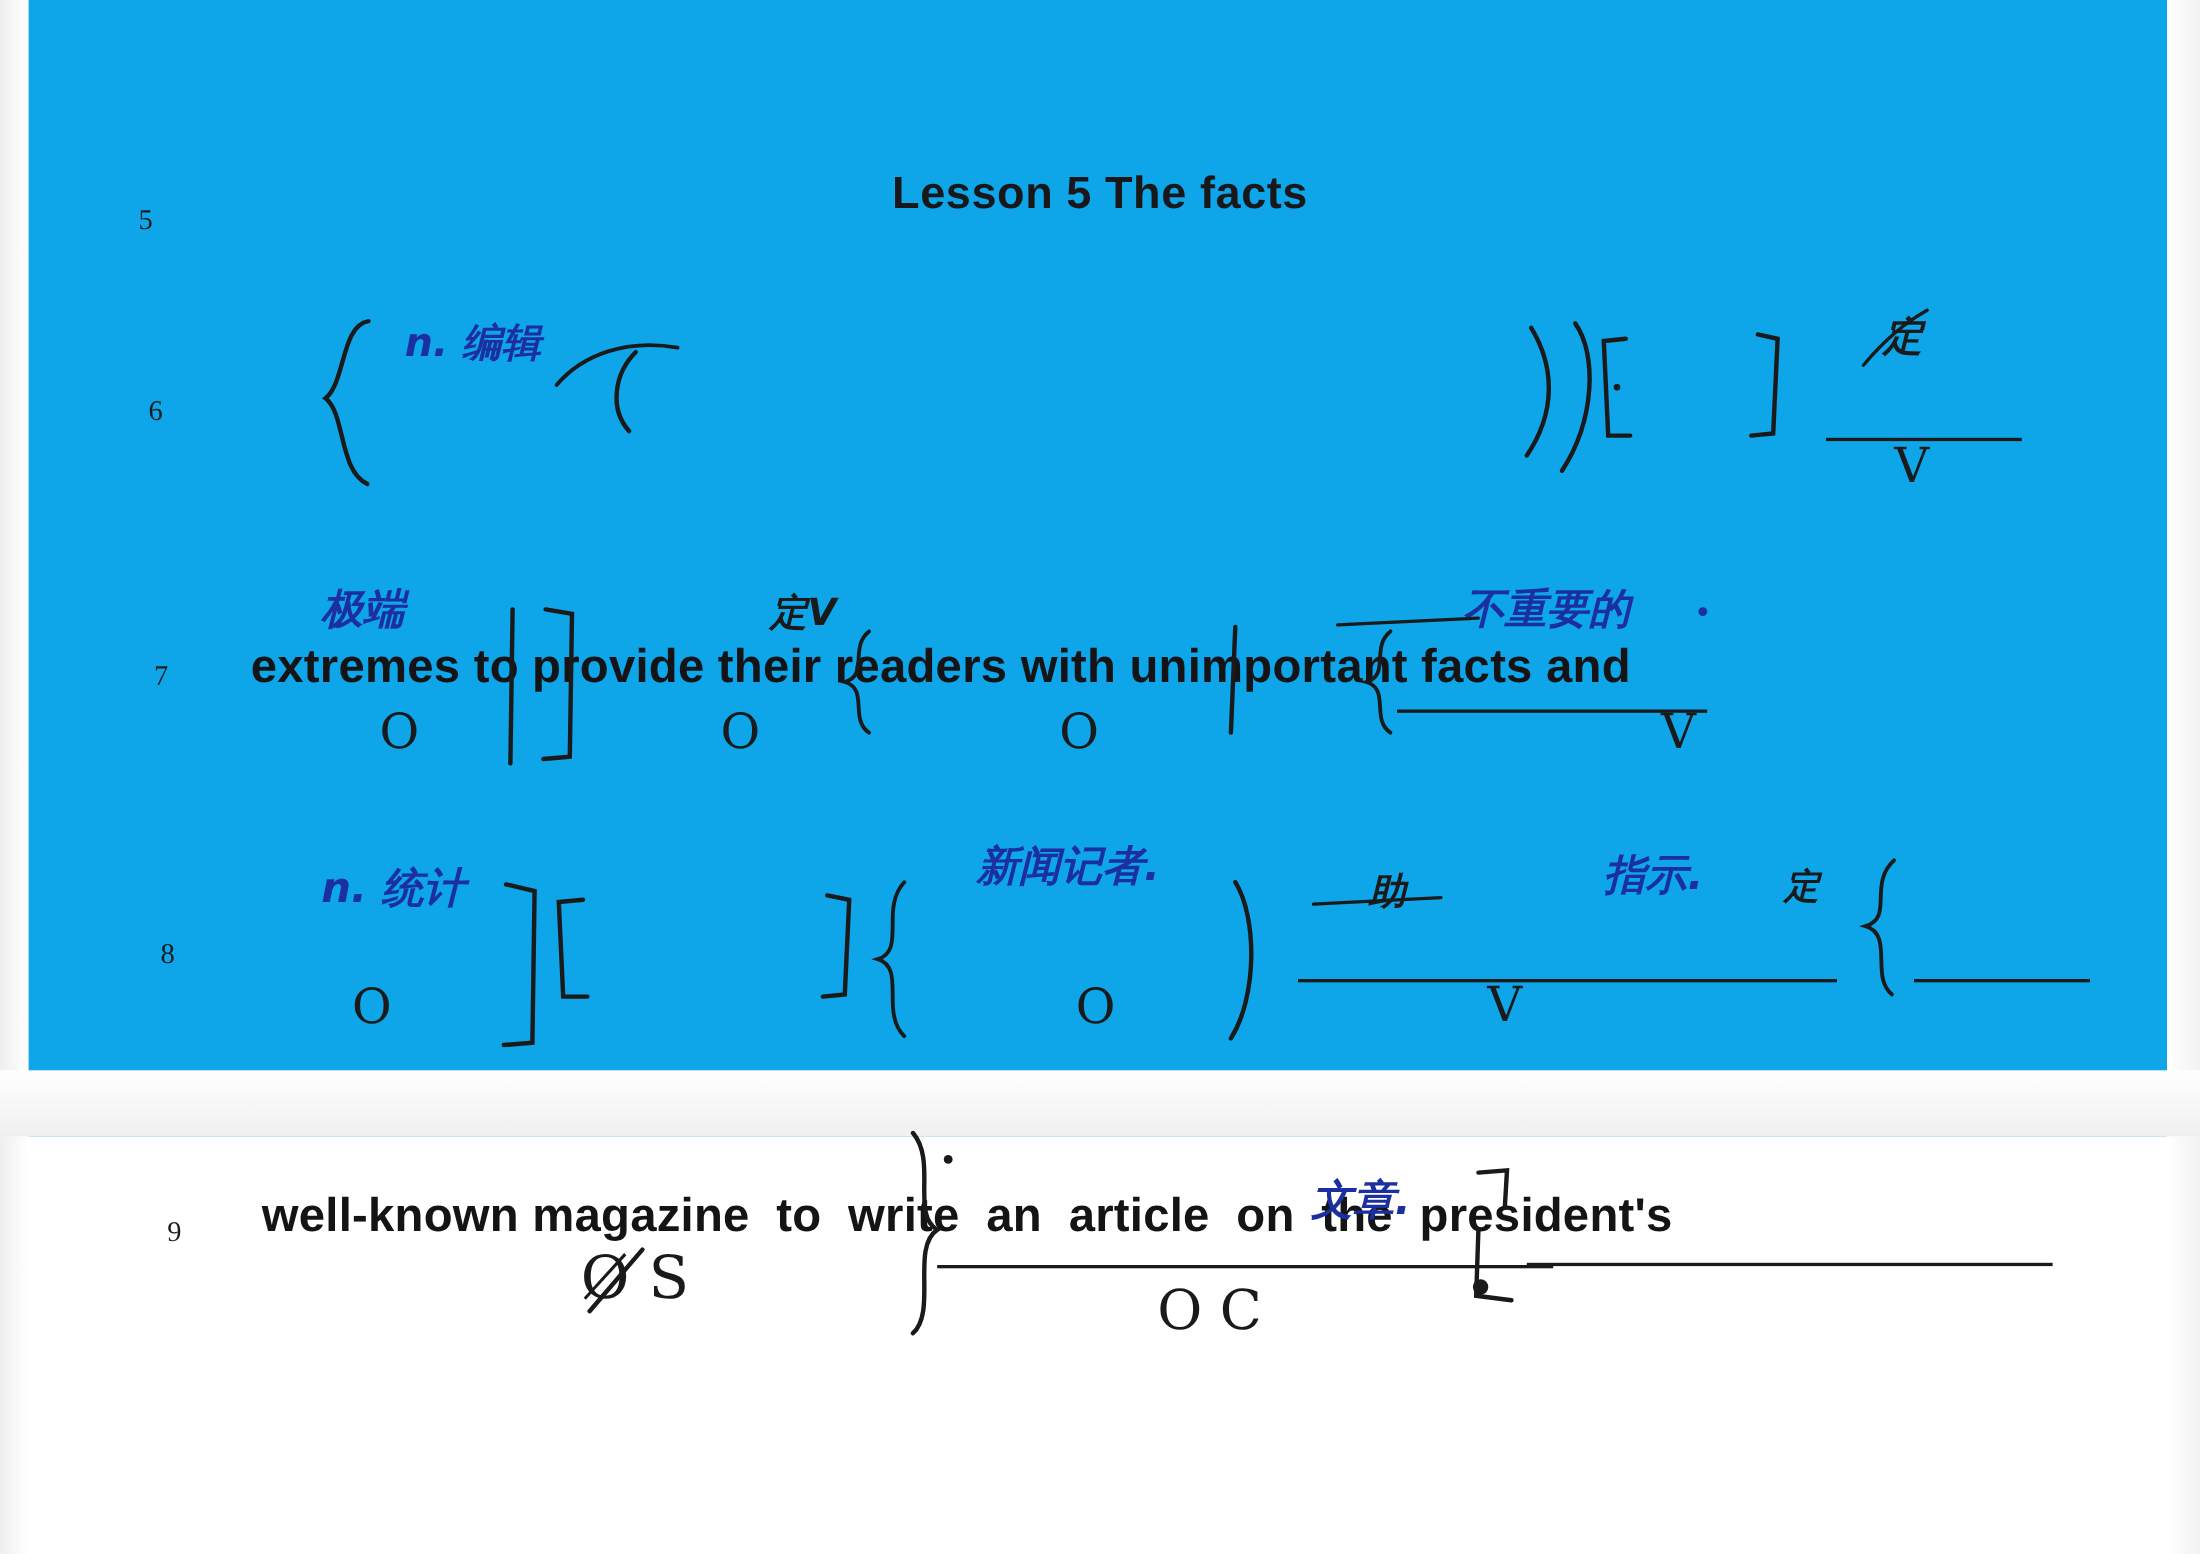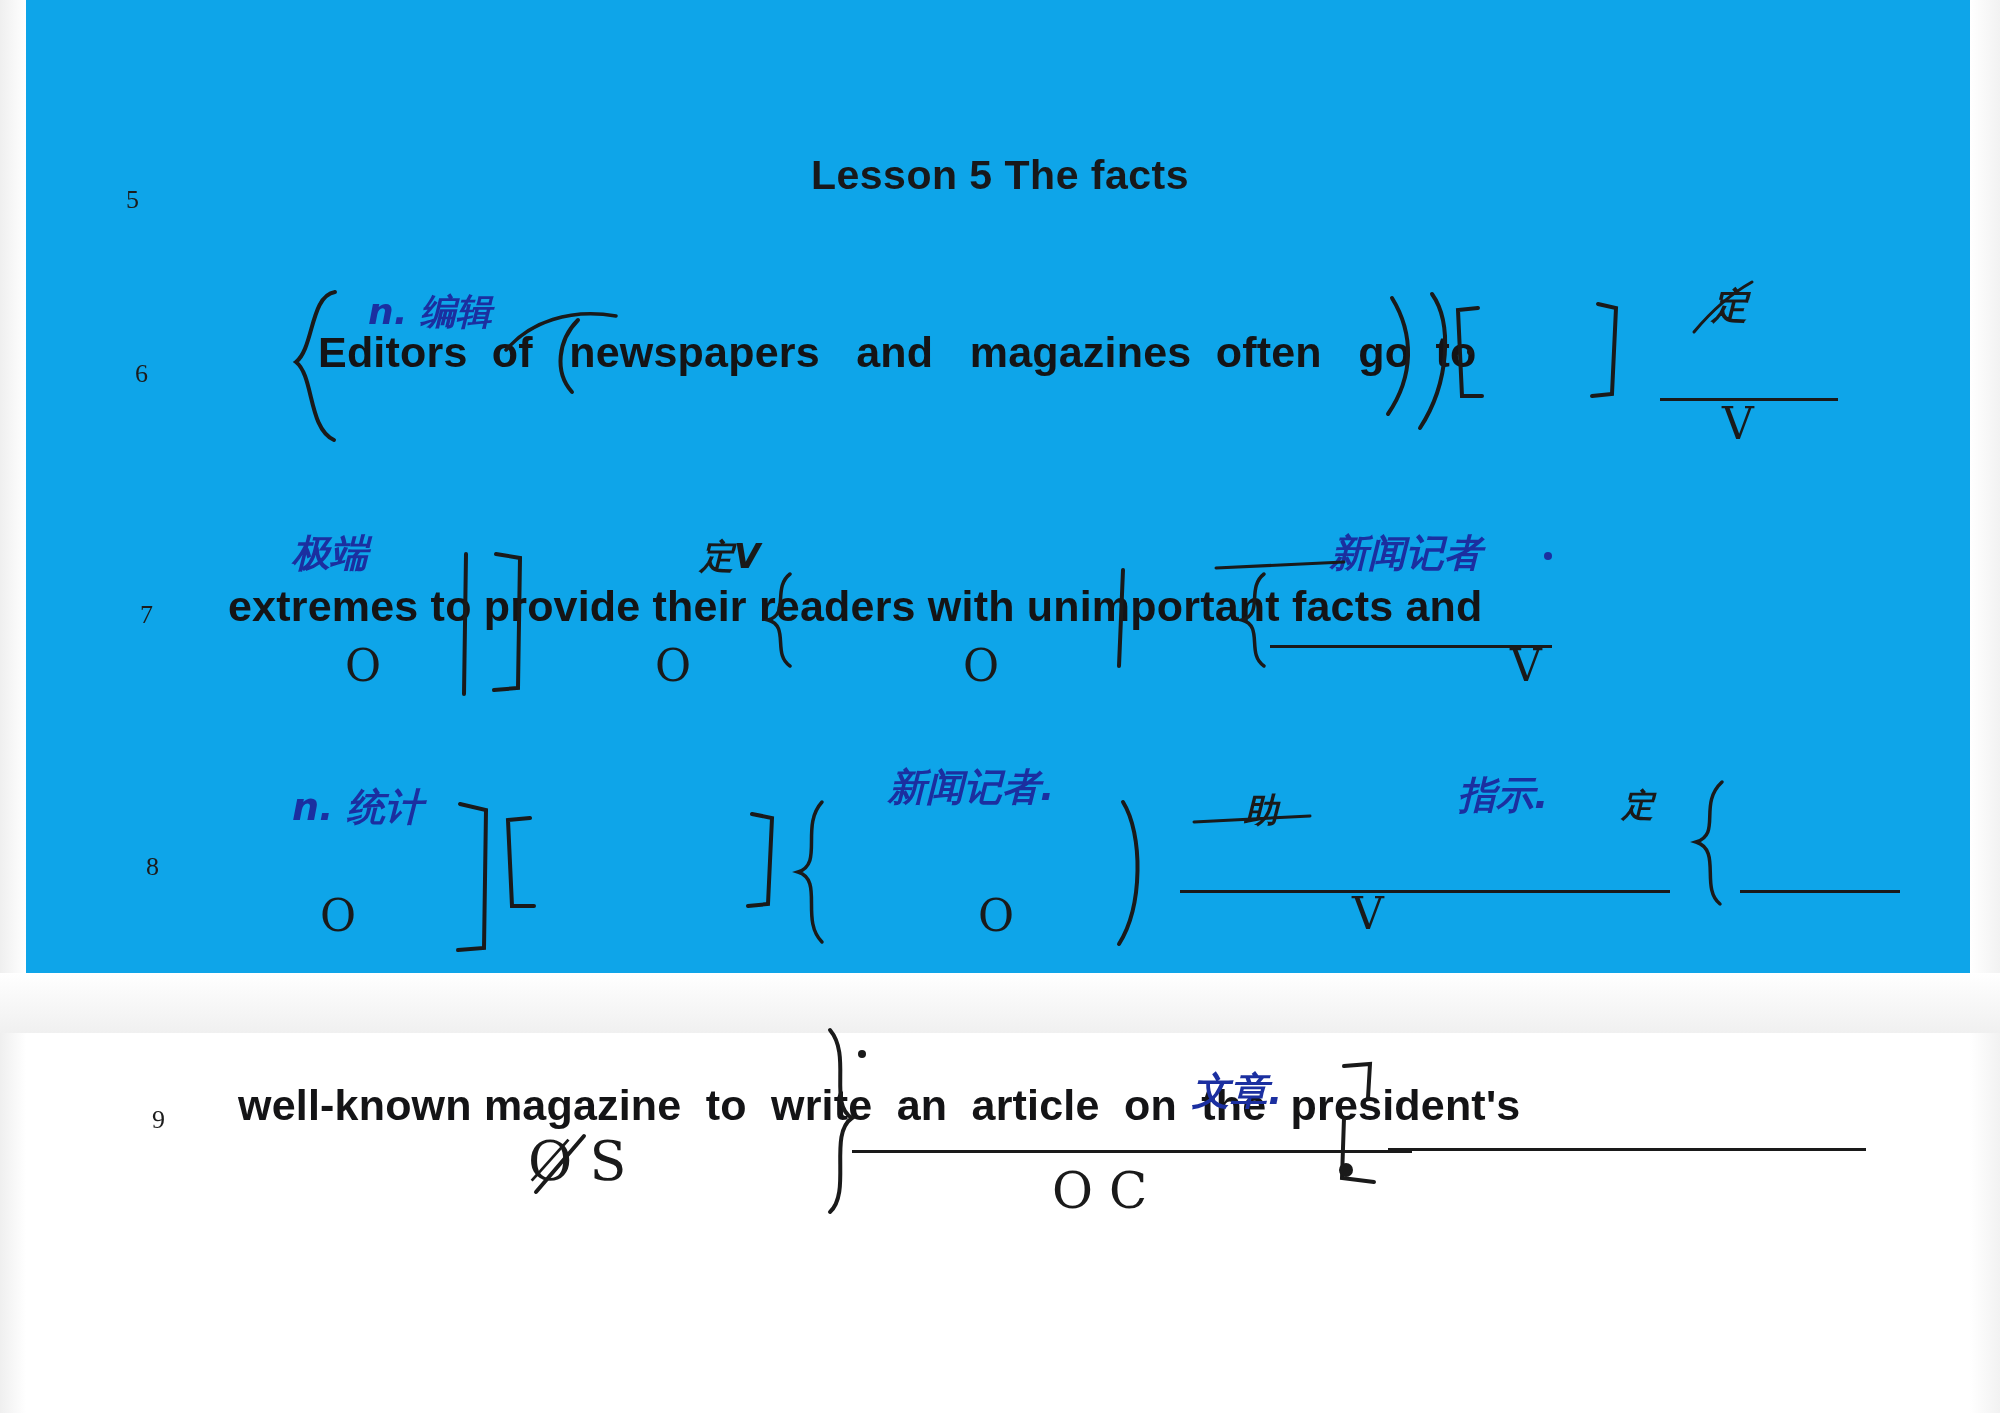--- a/index.html
+++ b/index.html
@@ -107,21 +107,20 @@
   <div class="page-shade-bottom"></div>
 
   <div class="title">Lesson 5 The facts</div>
 
   <div class="line-num" style="left:126px; top:185px;">5</div>
   <div class="line-num" style="left:135px; top:359px;">6</div>
   <div class="line-num" style="left:140px; top:600px;">7</div>
   <div class="line-num" style="left:146px; top:852px;">8</div>
   <div class="line-num" style="left:152px; top:1105px;">9</div>
 
-  <div class="text-line" style="left:318px; top:328px;">Editors  of   newspapers   and   magazines  often   go  to</div>
   <div class="text-line" style="left:228px; top:582px;">extremes to provide their readers with unimportant facts and</div>
   <div class="text-line" style="left:238px; top:1081px;">well-known magazine  to  write  an  article  on  the  president's</div>
 
   <svg class="ink" style="left:280px; top:288px;" width="70" height="160">
     <path d="M55 4 C30 8 34 60 16 74 C34 88 28 140 54 152" fill="none" stroke="#1a1a1a" stroke-width="4" stroke-linecap="round"></path>
   </svg>
 
   <div class="hand hand-cn-blue" style="left:368px; top:288px; font-size:36px;">n. 编辑</div>
 
   <svg class="ink" style="left:500px; top:300px;" width="130" height="90">
@@ -161,21 +160,21 @@
   <svg class="ink" style="left:760px; top:570px;" width="40" height="100">
     <path d="M30 4 C12 18 30 44 8 50 C30 56 12 84 30 96" fill="none" stroke="#1a1a1a" stroke-width="3.5" stroke-linecap="round"></path>
   </svg>
   <div class="hand hand-mark" style="left:655px; top:640px;">O</div>
 
   <svg class="ink" style="left:1105px; top:566px;" width="40" height="104">
     <path d="M18 4 L14 100" fill="none" stroke="#1a1a1a" stroke-width="4" stroke-linecap="round"></path>
   </svg>
   <div class="hand hand-mark" style="left:963px; top:640px;">O</div>
 
-  <div class="hand hand-cn-blue" style="left:1330px; top:528px; font-size:38px;">新闻记者</div>
+  <div class="hand hand-cn-blue" style="left:1330px; top:528px; font-size:38px;">不重要的</div>
   <svg class="ink" style="left:1540px; top:548px;" width="30" height="30">
     <circle cx="8" cy="8" r="4" fill="#1b2fa0"></circle>
   </svg>
 
   <svg class="ink" style="left:1212px; top:556px;" width="140" height="30">
     <path d="M4 12 L132 6" fill="none" stroke="#1a1a1a" stroke-width="3" stroke-linecap="round"></path>
   </svg>
 
   <svg class="ink" style="left:1236px; top:570px;" width="40" height="100">
     <path d="M28 4 C10 18 28 44 6 50 C28 56 10 84 28 96" fill="none" stroke="#1a1a1a" stroke-width="3.5" stroke-linecap="round"></path>

